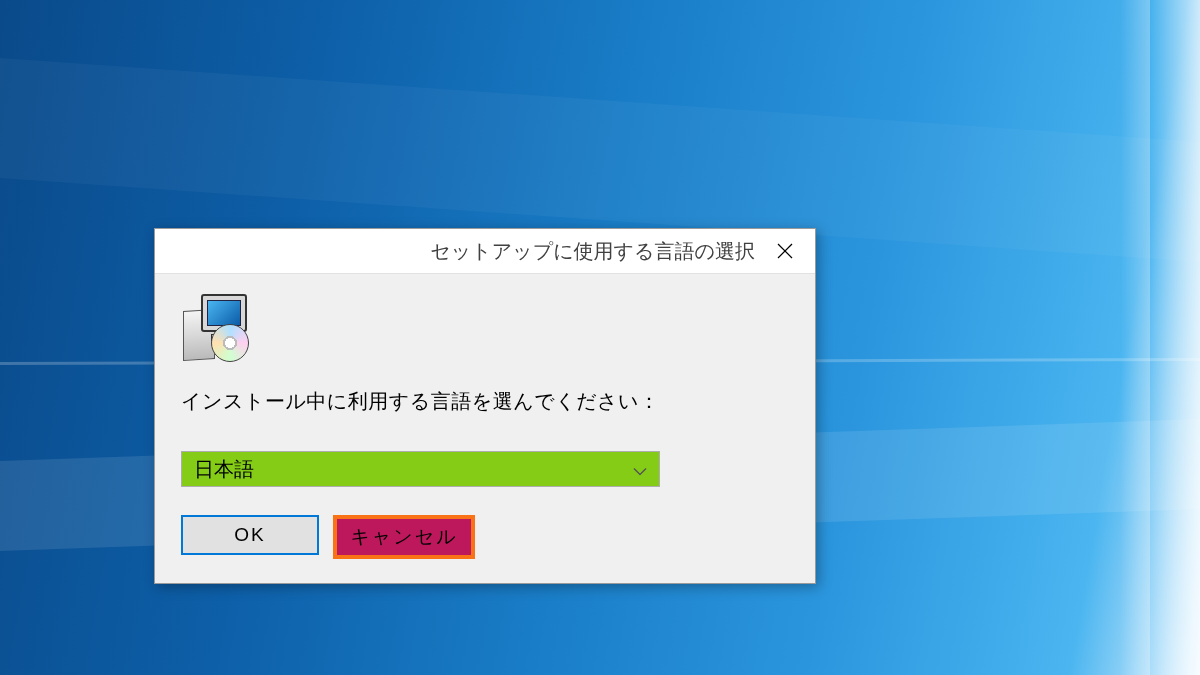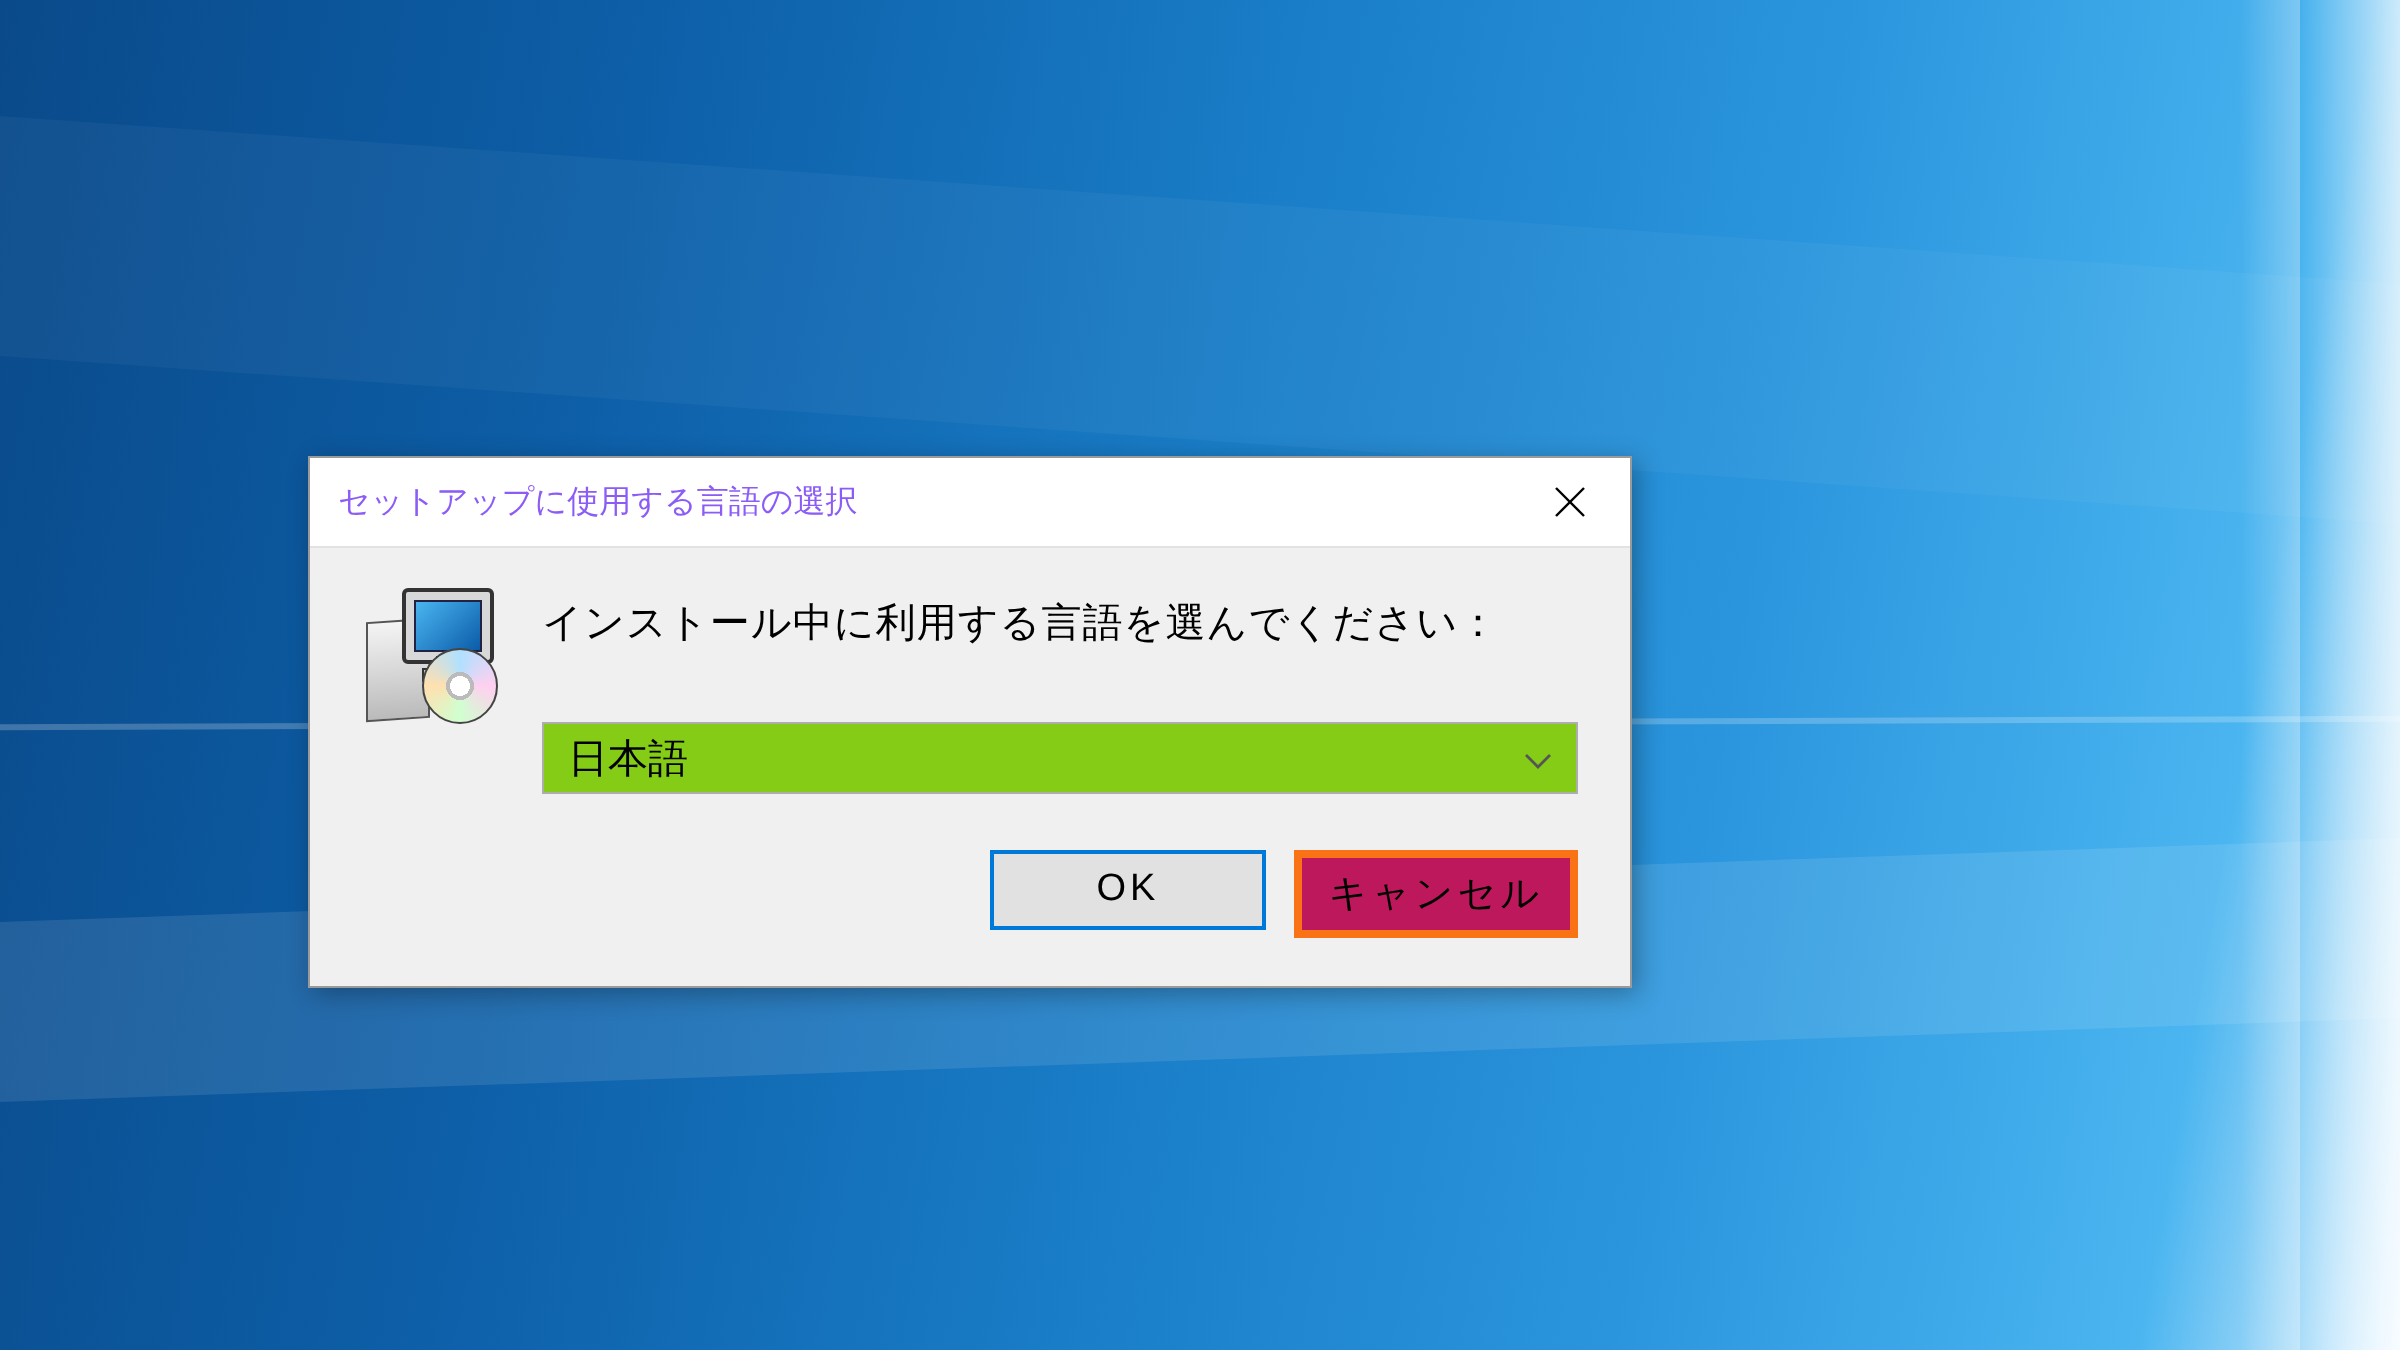--- a/index.html
+++ b/index.html
@@ -120,41 +120,43 @@
   .titlebar {
     display: flex;
     align-items: center;
     height: 44px;
     padding: 0 0 0 14px;
     background: #ffffff;
     border-bottom: 1px solid #e2e2e2;
   }
   .titlebar .title {
     flex: 1;
-    font-size: 16px;
-    color: #8b5cf6;
+    font-size: 20px;
+    color: #404040;
+    text-align: right;
   }
   .titlebar .close {
     width: 60px;
     height: 44px;
     display: flex;
     align-items: center;
     justify-content: center;
     cursor: pointer;
   }
   .titlebar .close svg { width: 16px; height: 16px; }
 
   .body {
     background: #f0f0f0;
     padding: 20px 26px 24px 26px;
   }
   .body-row {
     display: flex;
     align-items: flex-start;
     gap: 22px;
+    flex-direction: column;
   }
   .body .installer-icon.small{
     width:68px;height:68px;flex:0 0 68px;
   }
 
   .body-content {
     flex: 1;
     padding-top: 4px;
   }
   .instruction {
@@ -175,21 +177,20 @@
     cursor: pointer;
   }
   .select .chev {
     position: absolute;
     right: 12px; top: 50%;
     transform: translateY(-50%);
     color: #555;
   }
   .buttons {
     display: flex;
-    justify-content: flex-end;
     gap: 14px;
     margin-top: 28px;
   }
   .btn {
     min-width: 134px;
     height: 36px;
     font-size: 19px;
     background: #be185d;
     border: 4px solid #f97316;
     cursor: pointer;

